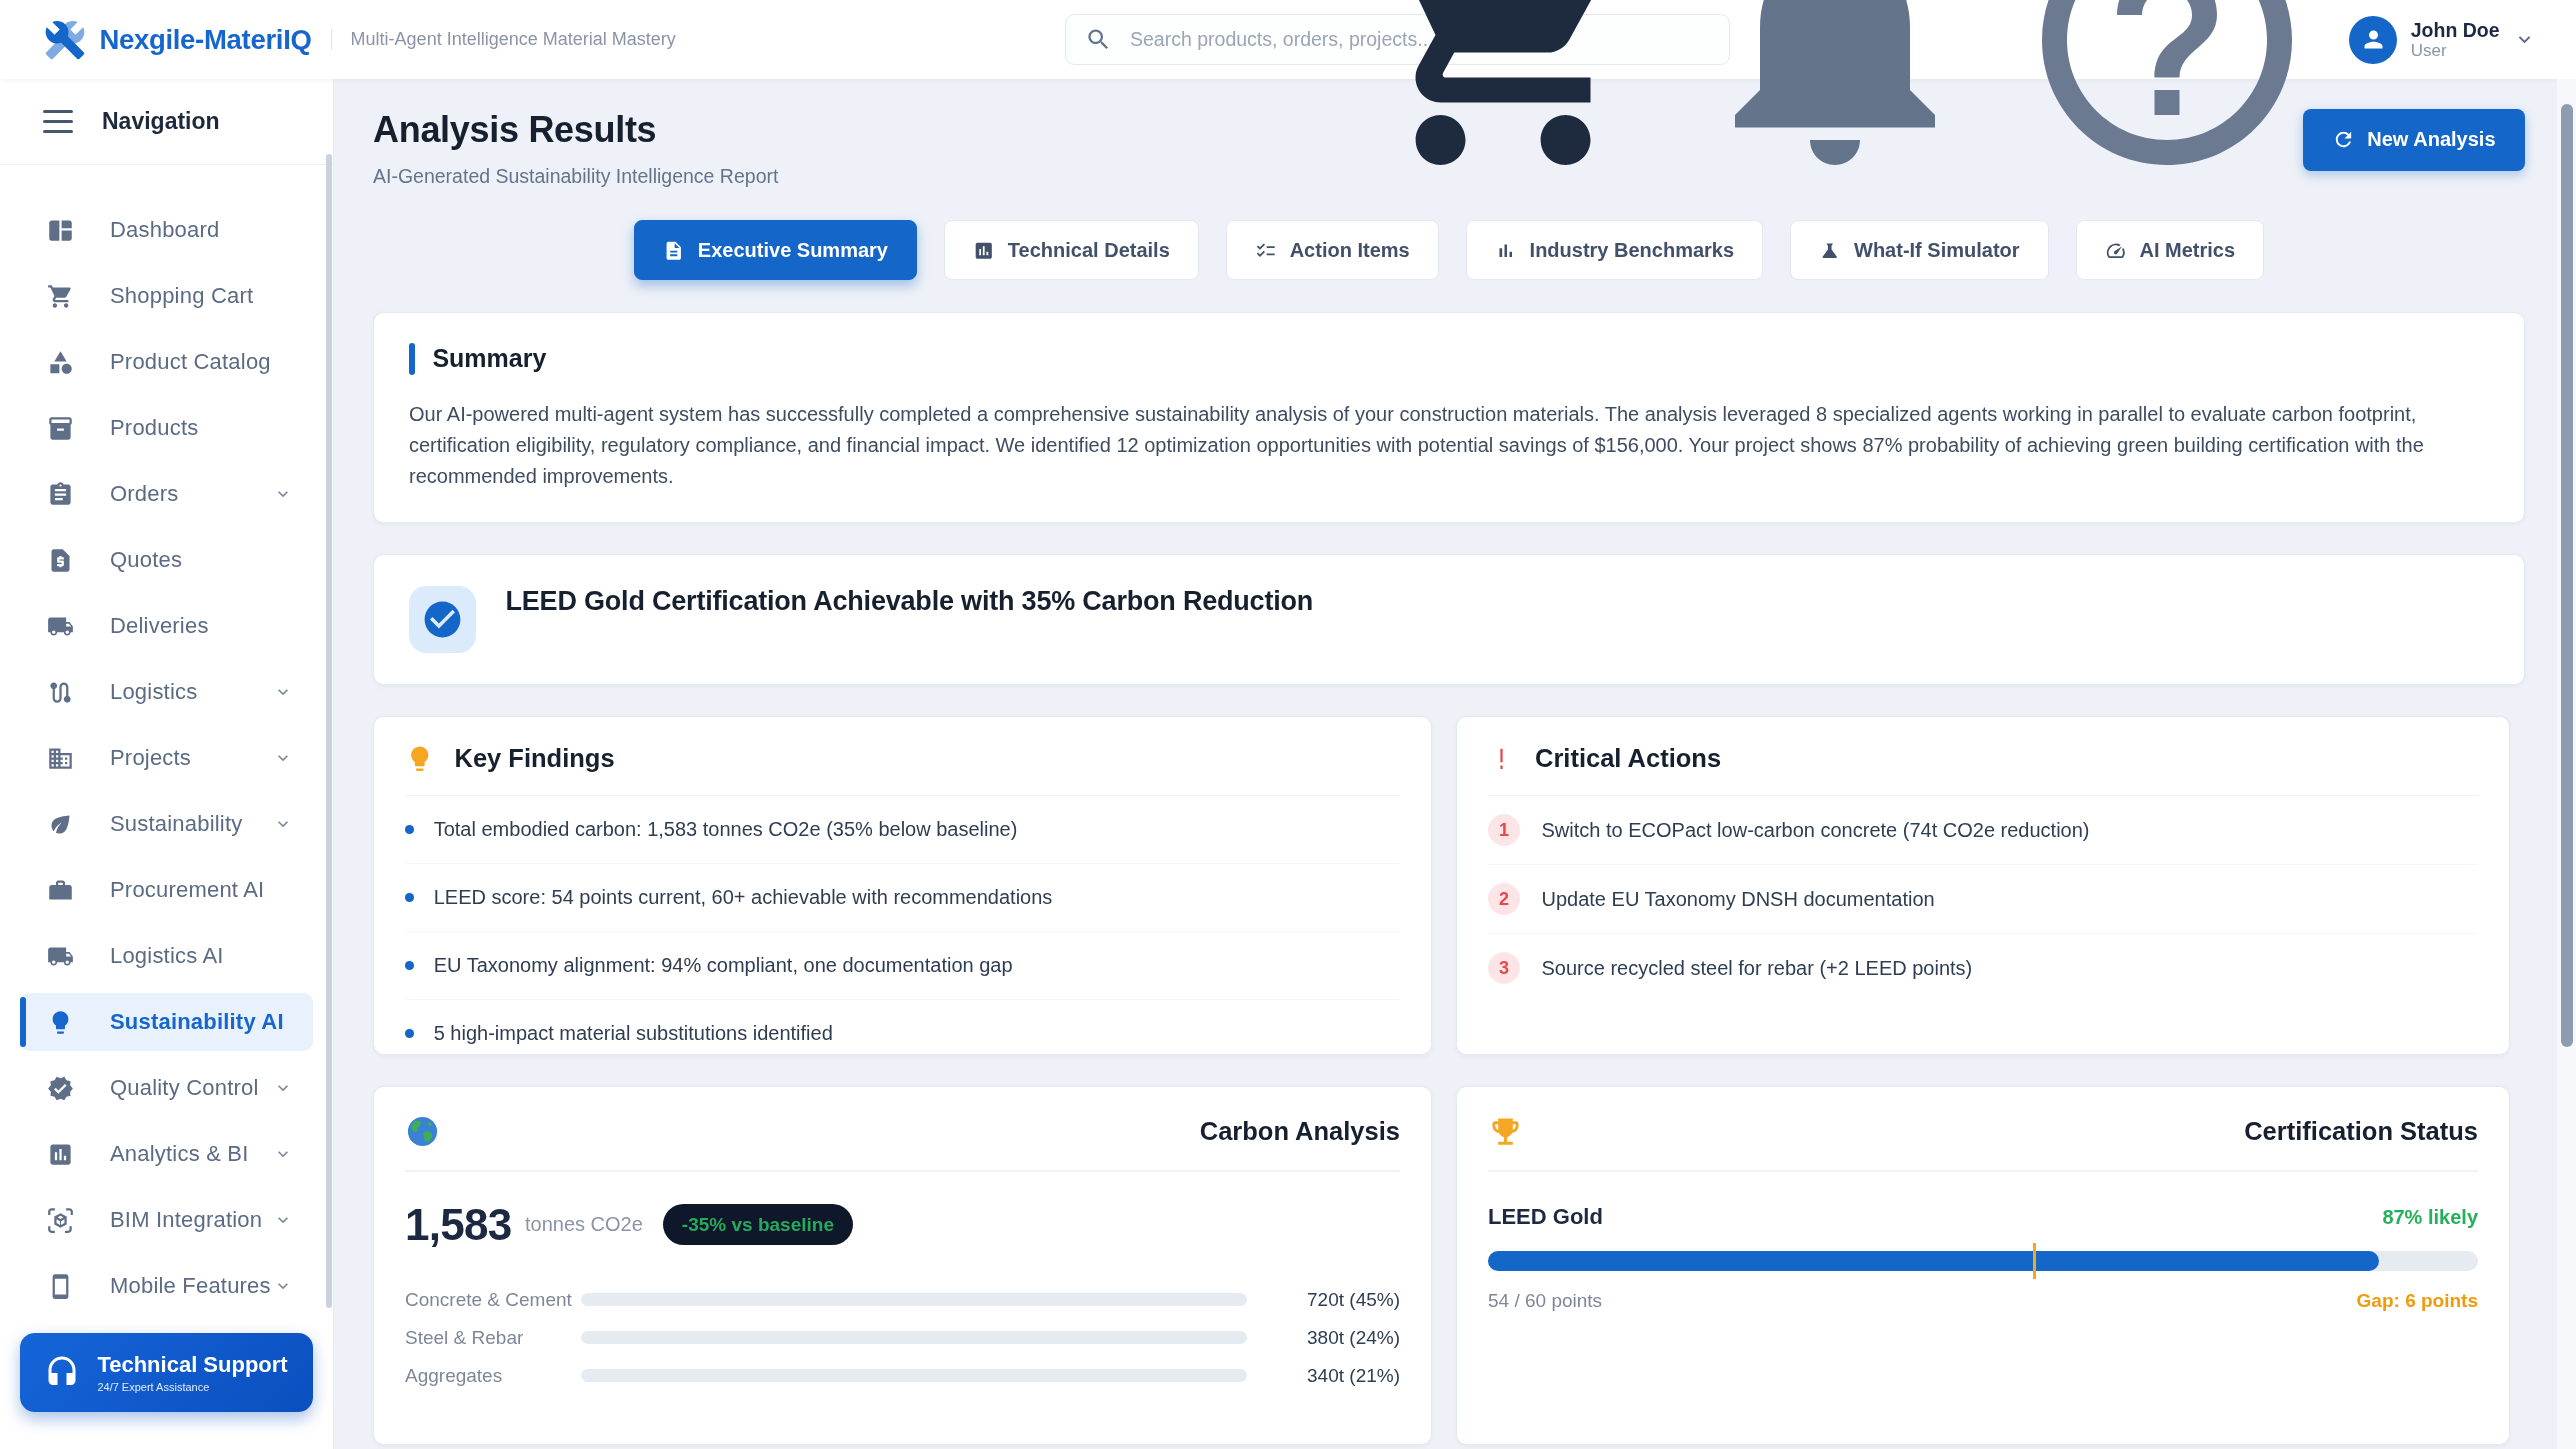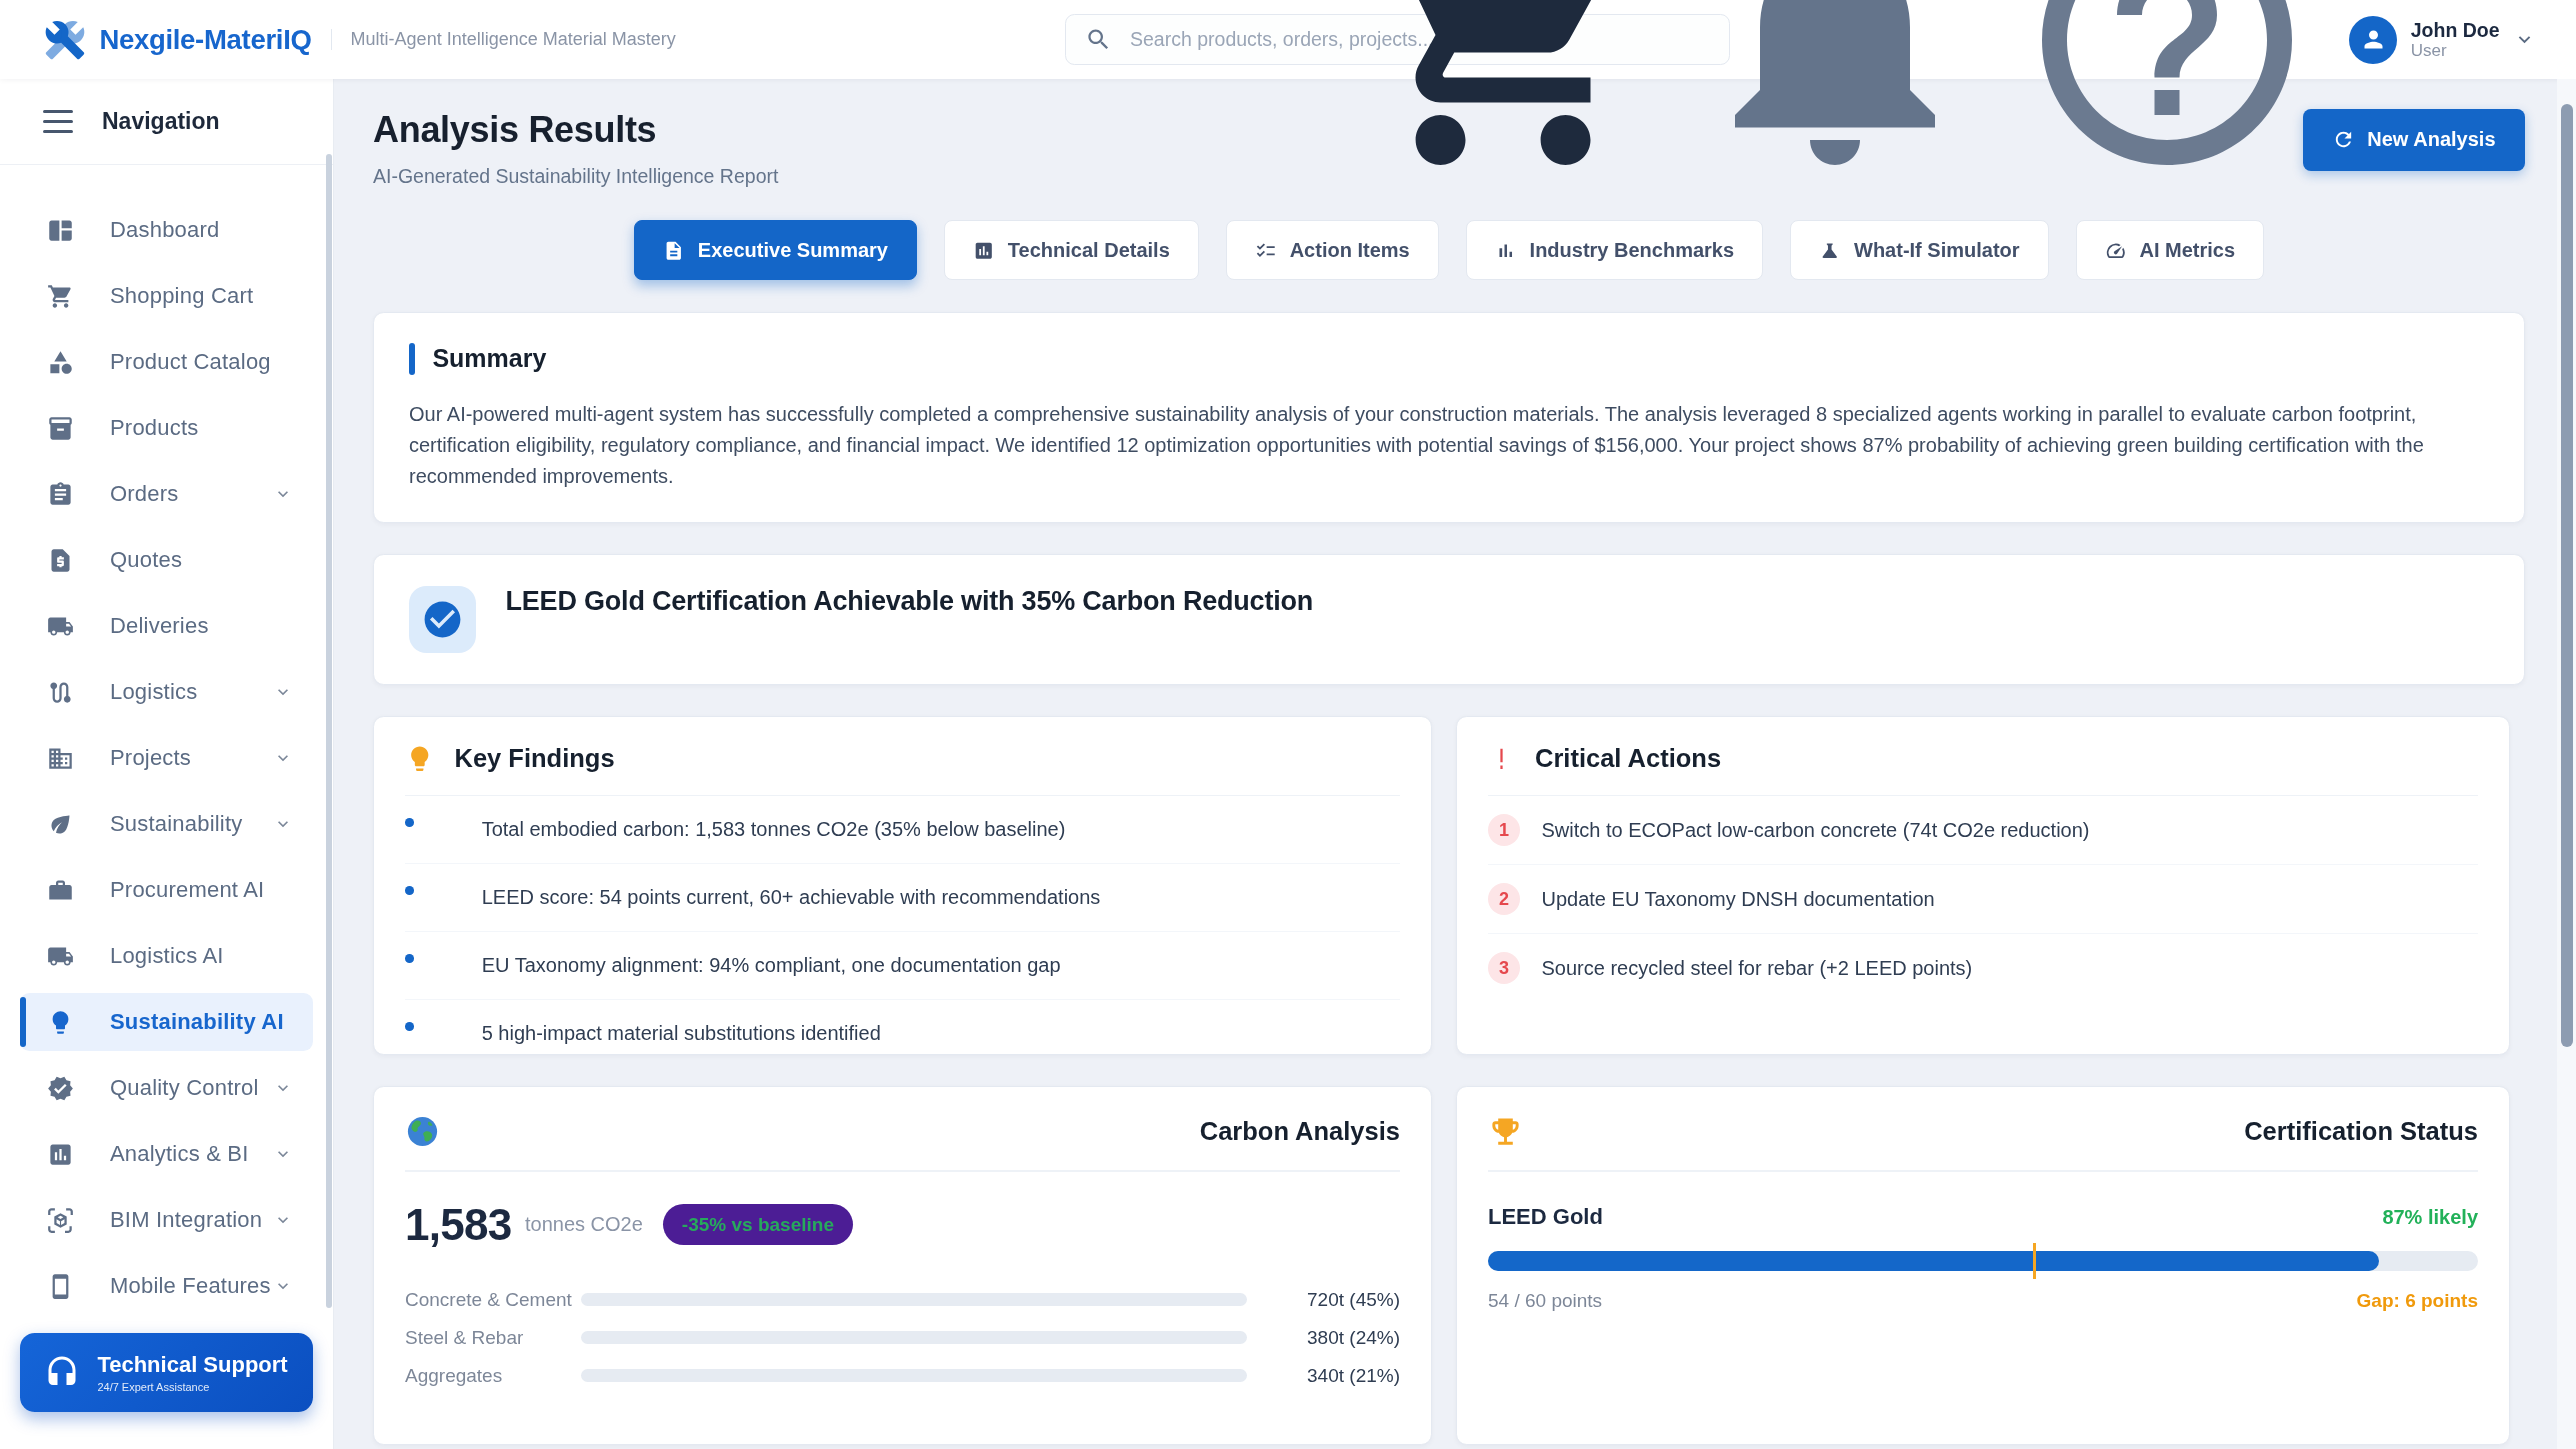--- a/index.html
+++ b/index.html
@@ -89,35 +89,35 @@
   
   .row2{display:grid;grid-template-columns:1059px 1054px;gap:24px;margin-top:31px;}
   .panel{padding:27px 31px;}
   .panel-head{display:flex;align-items:center;}
   .panel-title{font-size:25.5px;font-weight:bold;color:#16202e;margin-left:20px;}
   .panel-title.right{margin-left:auto;}
   .panel-div{height:1.3px;background:#eef2f7;margin-top:21.5px;}
   .h505{height:339px;} .h535{height:359px;}
   .bulb{width:29.5px;height:29.5px;color:#f5a623;}
   .excl{width:27px;height:29.5px;color:#e5484d;}
-  .find-row{display:flex;align-items:flex-start;padding:22px 0;border-bottom:1.3px solid #f3f6fa;gap:48px;}
+  .find-row{display:flex;align-items:center;padding:22px 0;border-bottom:1.3px solid #f3f6fa;}
   .find-row:last-child{border-bottom:none;}
   .dot{width:8.7px;height:8.7px;border-radius:50%;background:#1466c8;margin-right:20px;flex:0 0 auto;}
   .find-text{font-size:20px;color:#2f3d52;}
   .action-row{display:flex;align-items:center;padding:18px 0;border-bottom:1.3px solid #f3f6fa;}
   .action-row:last-child{border-bottom:none;}
   .num-circle{width:32px;height:32px;border-radius:50%;background:#fde5e7;color:#e5484d;font-size:18px;font-weight:bold;
     display:flex;align-items:center;justify-content:center;margin-right:21.5px;flex:0 0 auto;}
   .action-text{font-size:20px;color:#2f3d52;}
   .globe{width:35px;height:35px;}
   .trophy{width:35px;height:35px;color:#f5a623;}
   .totals{display:flex;align-items:center;margin-top:28px;}
   .total-num{font-size:44px;font-weight:bold;color:#1c2940;letter-spacing:-0.7px;}
   .total-unit{font-size:20px;color:#8a94a6;margin-left:13.4px;}
-  .pill{margin-left:20px;background:#4c1d95;color:#27a95c;font-size:19px;font-weight:bold;border-radius:670px;padding:9.4px 19px;}
+  .pill{margin-left:20px;background:#0f172a;color:#27a95c;font-size:19px;font-weight:bold;border-radius:670px;padding:9.4px 19px;}
   .bars{margin-top:31px;}
   .bar-row{display:flex;align-items:center;height:38px;}
   .bar-label{width:176px;font-size:19px;color:#7d8798;flex:0 0 auto;}
   .bar-track{flex:1;height:13.4px;border-radius:6.7px;background:#e6ebf2;overflow:hidden;}
   .bar-fill{height:100%;border-radius:6.7px;background:#1467c9;}
   .bar-value{width:153px;text-align:right;font-size:19px;color:#2f3d52;flex:0 0 auto;}
   .cert-row{display:flex;align-items:baseline;margin-top:32px;}
   .cert-name{font-size:22px;font-weight:bold;color:#1c2940;}
   .cert-likely{margin-left:auto;font-size:20px;font-weight:bold;color:#22b159;}
   .cert-bar{position:relative;margin-top:21.5px;height:20px;border-radius:10px;background:#e6ebf2;}

